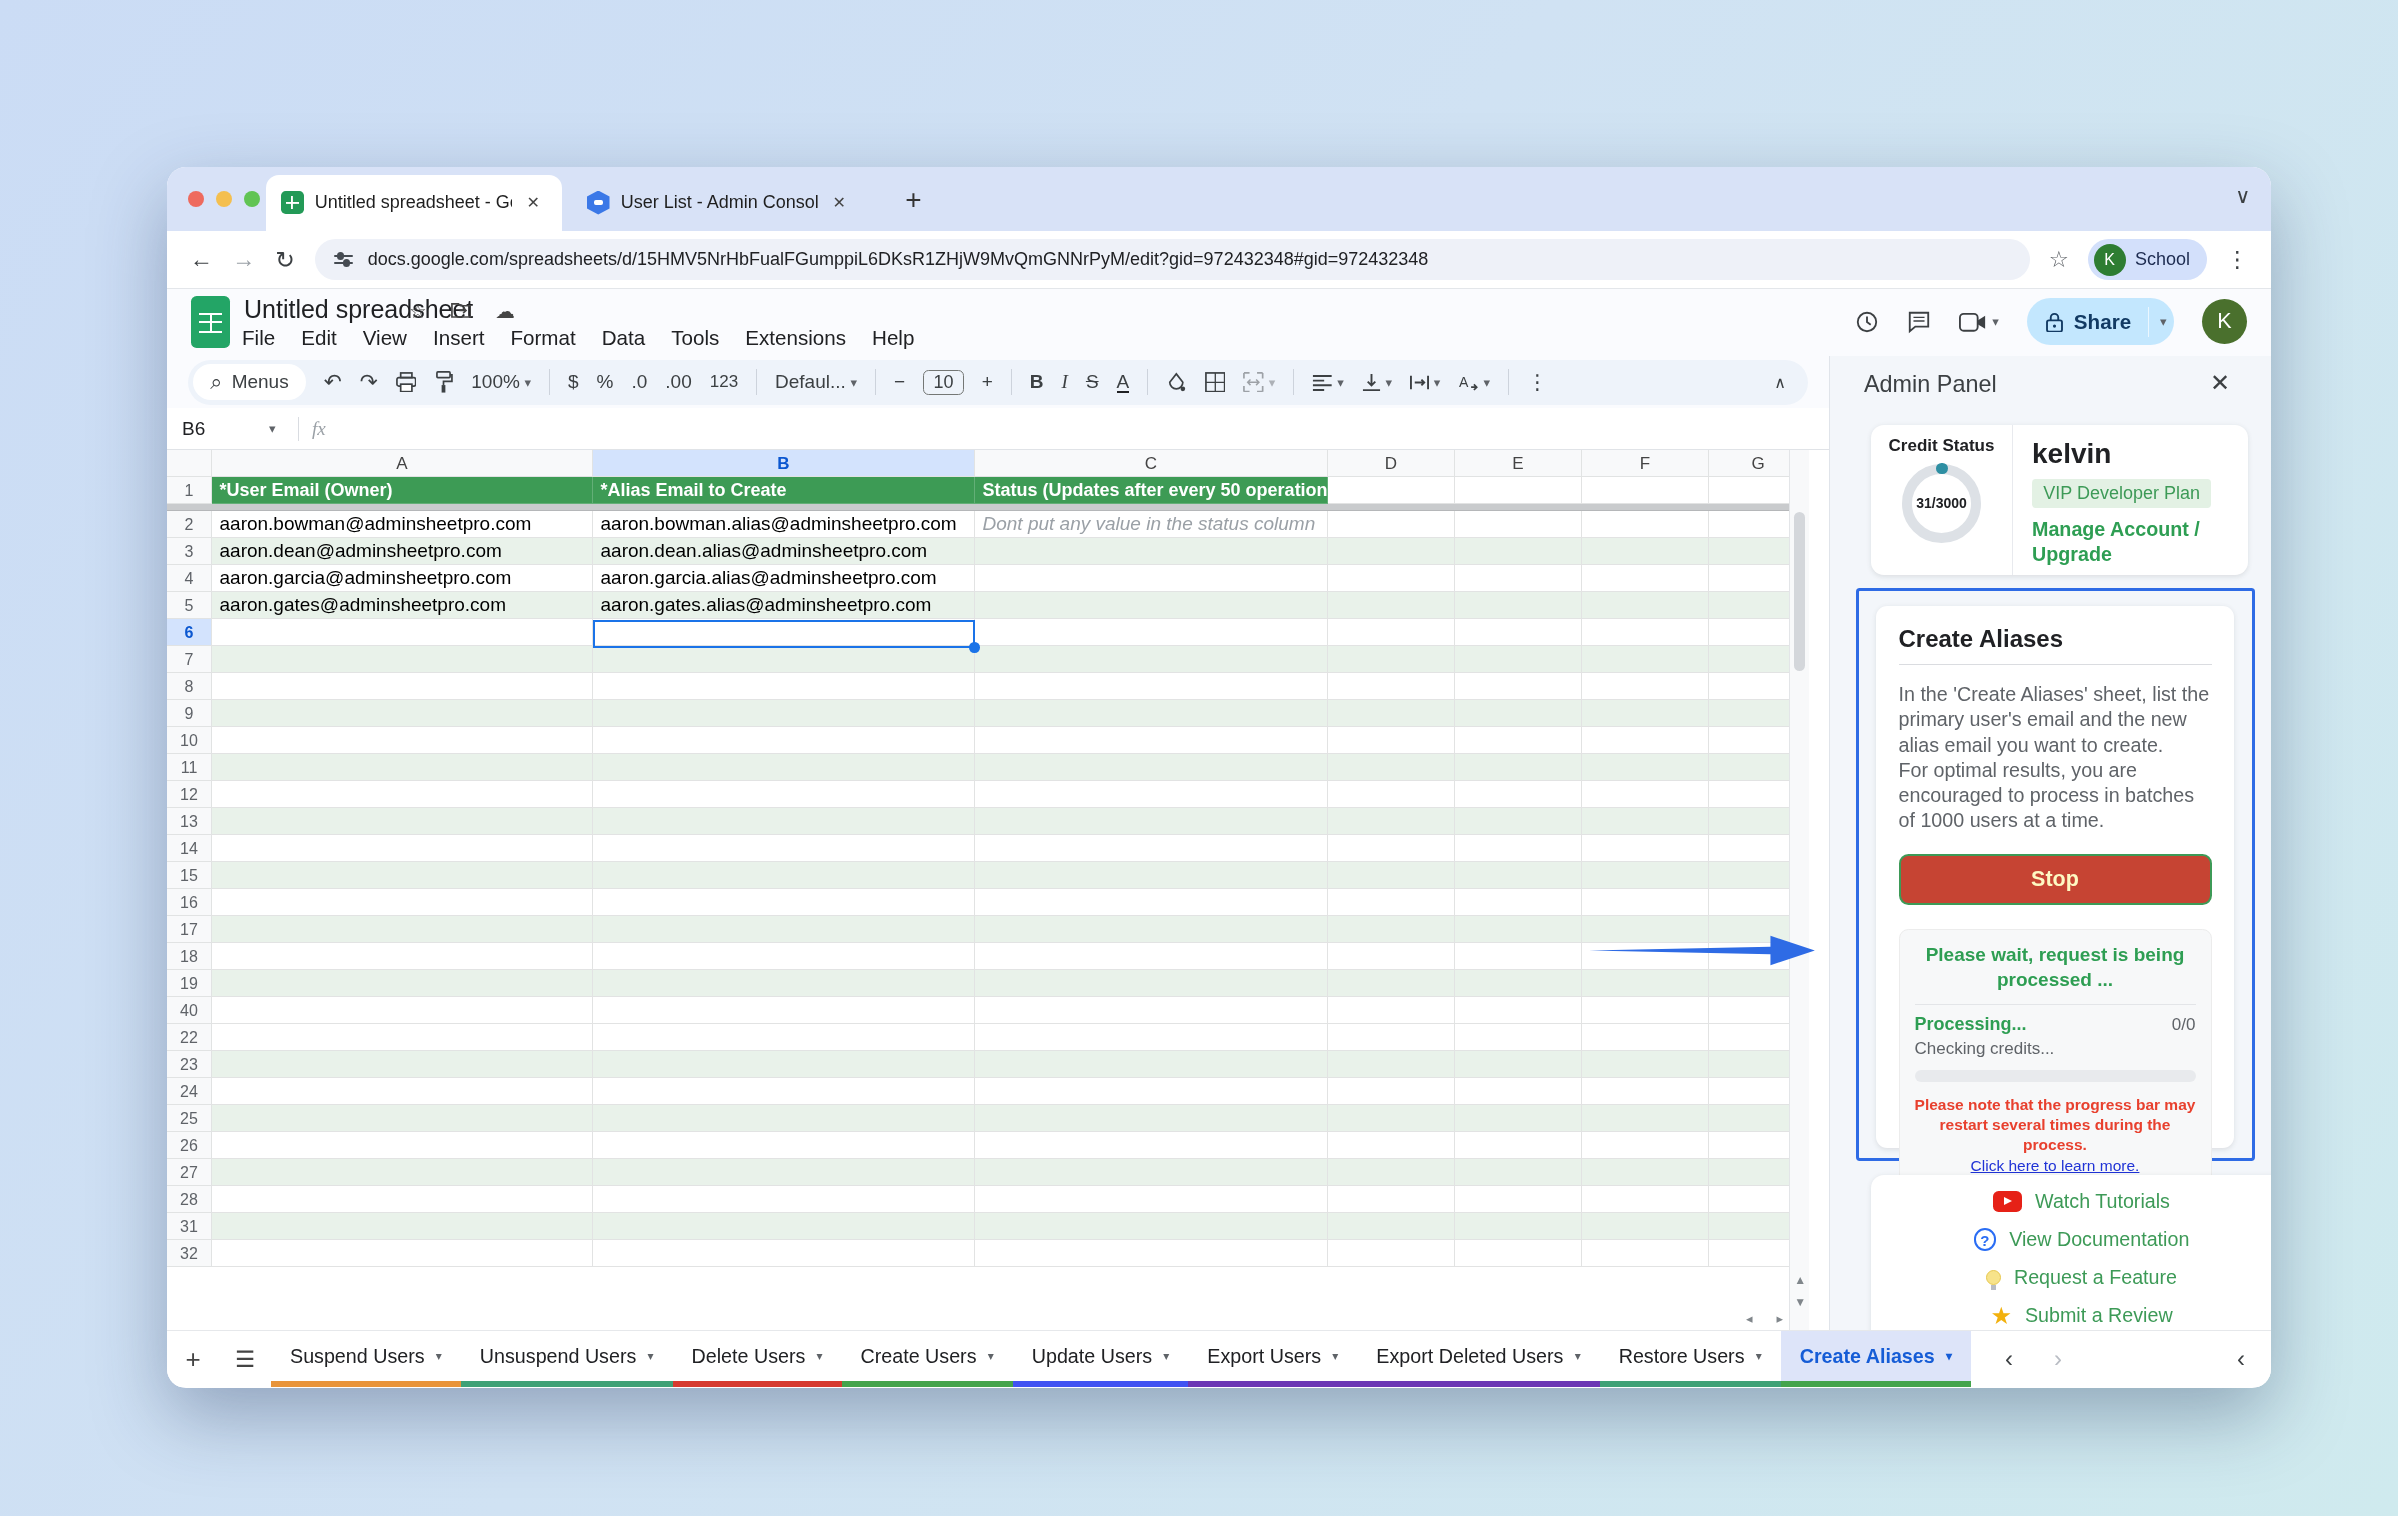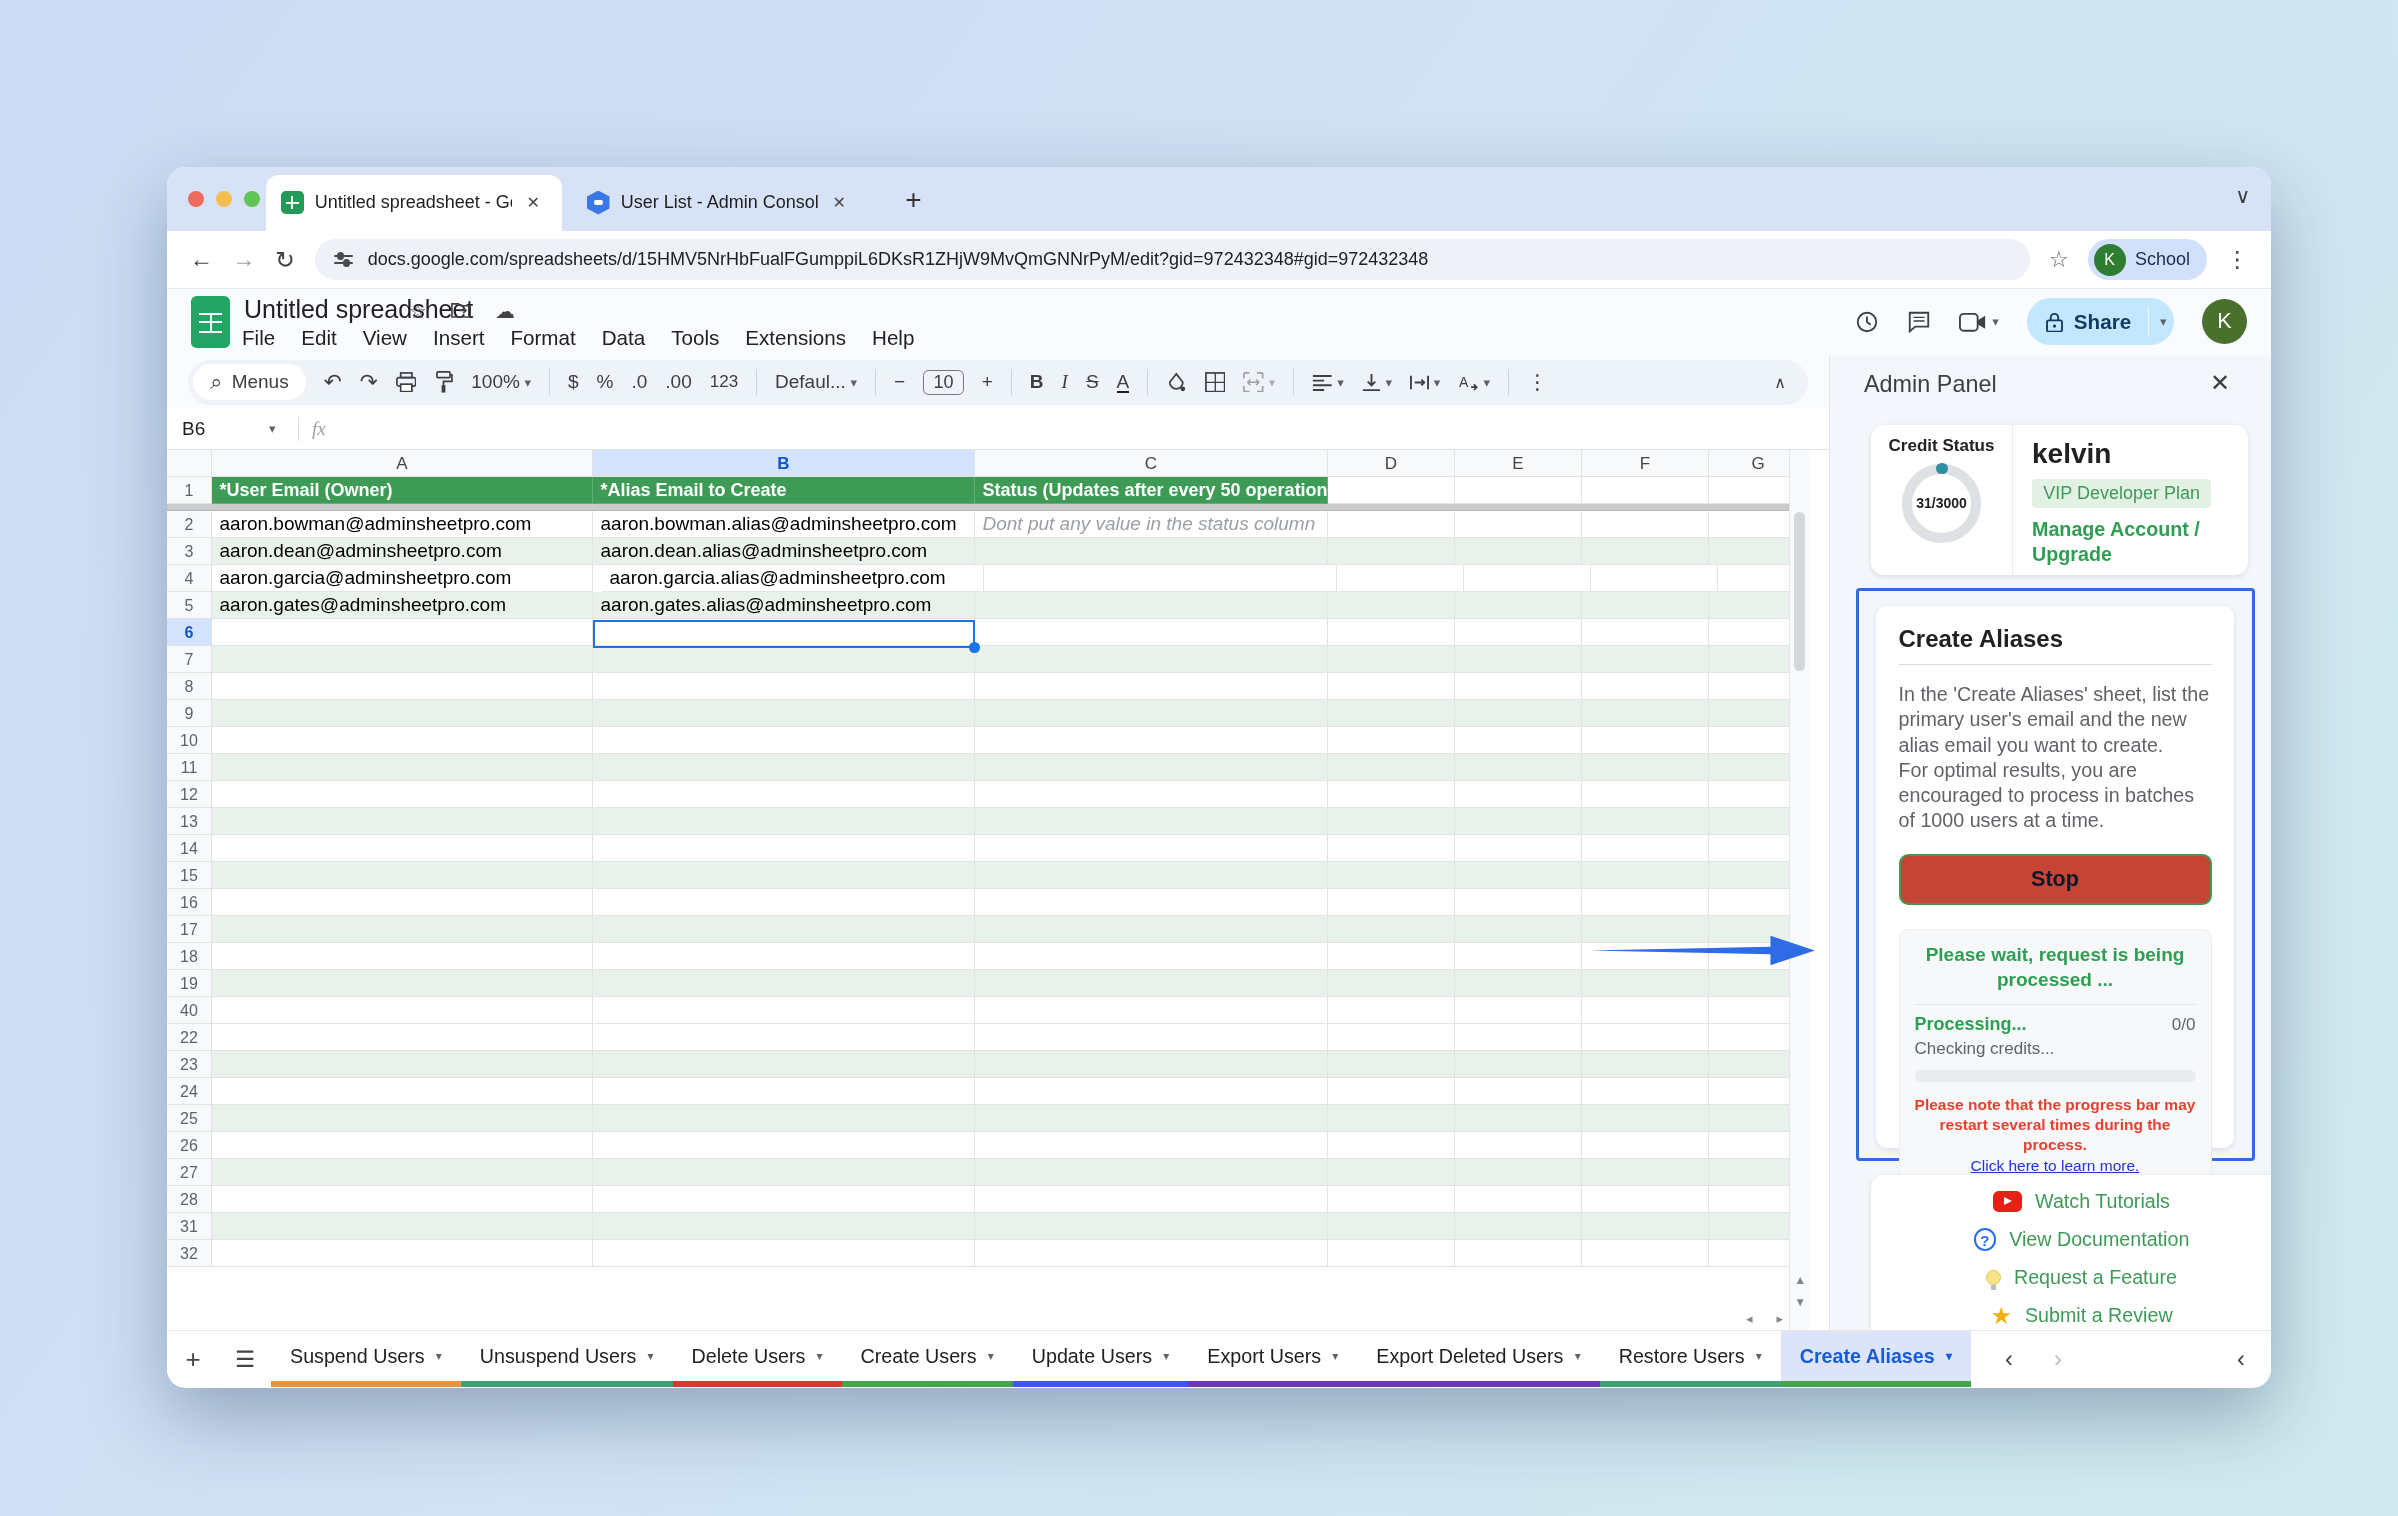--- a/index.html
+++ b/index.html
@@ -118,21 +118,21 @@
   .donutval { font-size:14px; font-weight:bold; color:#202124; }
   .c1right { flex:1; padding:13px 15px 0 19px; }
   .uname { font-size:28px; font-weight:bold; color:#202124; }
   .planbadge { margin-top:9.4px; background:#e3f1e4; color:#3d9a57; font-size:18px; padding:3.7px 11.2px; border-radius:3.7px; display:block; width:fit-content; min-width:178px; }
   .managelink { margin-top:9.4px; color:#2e9e53; font-weight:bold; font-size:19.7px; line-height:1.25; display:block; }
   .bluebox { position:absolute; left:26px; top:232px; width:399px; height:573px; border:3.7px solid var(--accent-blue); border-radius:3.7px; }
   .card2 { position:absolute; left:17px; top:15px; width:358px; height:542px; background:#fff; border-radius:11.2px; box-shadow:0 1.9px 5.6px rgba(60,64,67,.12); padding:19px 22.5px; }
   .sectitle { font-size:24px; font-weight:bold; color:#202124; }
   .secdiv { height:0.9px; background:#dadce0; margin:11.2px 0 17px; }
   .secdesc { font-size:19.7px; color:#5f6368; line-height:1.28; }
-  .stopbtn { margin-top:20.6px; width:100%; height:51px; background:var(--stop-red); border:2.8px solid #3d9a57; border-radius:9.4px; color:#0f172a; font-size:21.5px; font-weight:bold; font-family:inherit; }
+  .stopbtn { margin-top:20.6px; width:100%; height:51px; background:var(--stop-red); border:2.8px solid #3d9a57; border-radius:9.4px; color:#fef9c3; font-size:21.5px; font-weight:bold; font-family:inherit; }
   .progbox { margin-top:24px; background:#f7f8f9; border:0.9px solid #ececec; border-radius:9.4px; padding:13px 15px 11.2px; }
   .pwait { color:#2e9e53; font-weight:bold; font-size:19px; text-align:center; line-height:1.3; }
   .pdiv { height:0.9px; background:#e3e5e8; margin:11.2px 0 9.4px; }
   .prow { display:flex; justify-content:space-between; align-items:baseline; }
   .pproc { color:#2e9e53; font-weight:bold; font-size:18px; }
   .pcount { color:#5f6368; font-size:17px; }
   .pstat { color:#5f6368; font-size:17px; margin-top:3.7px; }
   .pbar { margin-top:11.2px; height:12px; border-radius:6.6px; background:#e8eaed; }
   .pwarn { margin-top:13px; color:var(--warn-red); font-weight:bold; font-size:15.5px; text-align:center; line-height:1.3; }
   .plearn { display:block; margin-top:1.9px; color:var(--link-blue); font-size:15.5px; text-align:center; text-decoration:underline; }
@@ -407,21 +407,21 @@
               <div class="gcell" style="width: 382px;">aaron.dean.alias@adminsheetpro.com</div>
               <div class="gcell" style="width: 353px;"></div>
               <div class="gcell" style="width: 127px;"></div>
               <div class="gcell" style="width: 127px;"></div>
               <div class="gcell" style="width: 127px;"></div>
               <div class="gcell" style="width: 99px;"></div>
             </div>
             <div class="grow">
               <div class="rownum">4</div>
               <div class="gcell" style="width: 381px;">aaron.garcia@adminsheetpro.com</div>
-              <div class="gcell" style="width: 382px; margin-left: 9px;">aaron.garcia.alias@adminsheetpro.com</div>
+              <div class="gcell" style="width: 382px;">aaron.garcia.alias@adminsheetpro.com</div>
               <div class="gcell" style="width: 353px;"></div>
               <div class="gcell" style="width: 127px;"></div>
               <div class="gcell" style="width: 127px;"></div>
               <div class="gcell" style="width: 127px;"></div>
               <div class="gcell" style="width: 99px;"></div>
             </div>
             <div class="grow band">
               <div class="rownum">5</div>
               <div class="gcell" style="width: 381px;">aaron.gates@adminsheetpro.com</div>
               <div class="gcell" style="width: 382px;">aaron.gates.alias@adminsheetpro.com</div>

